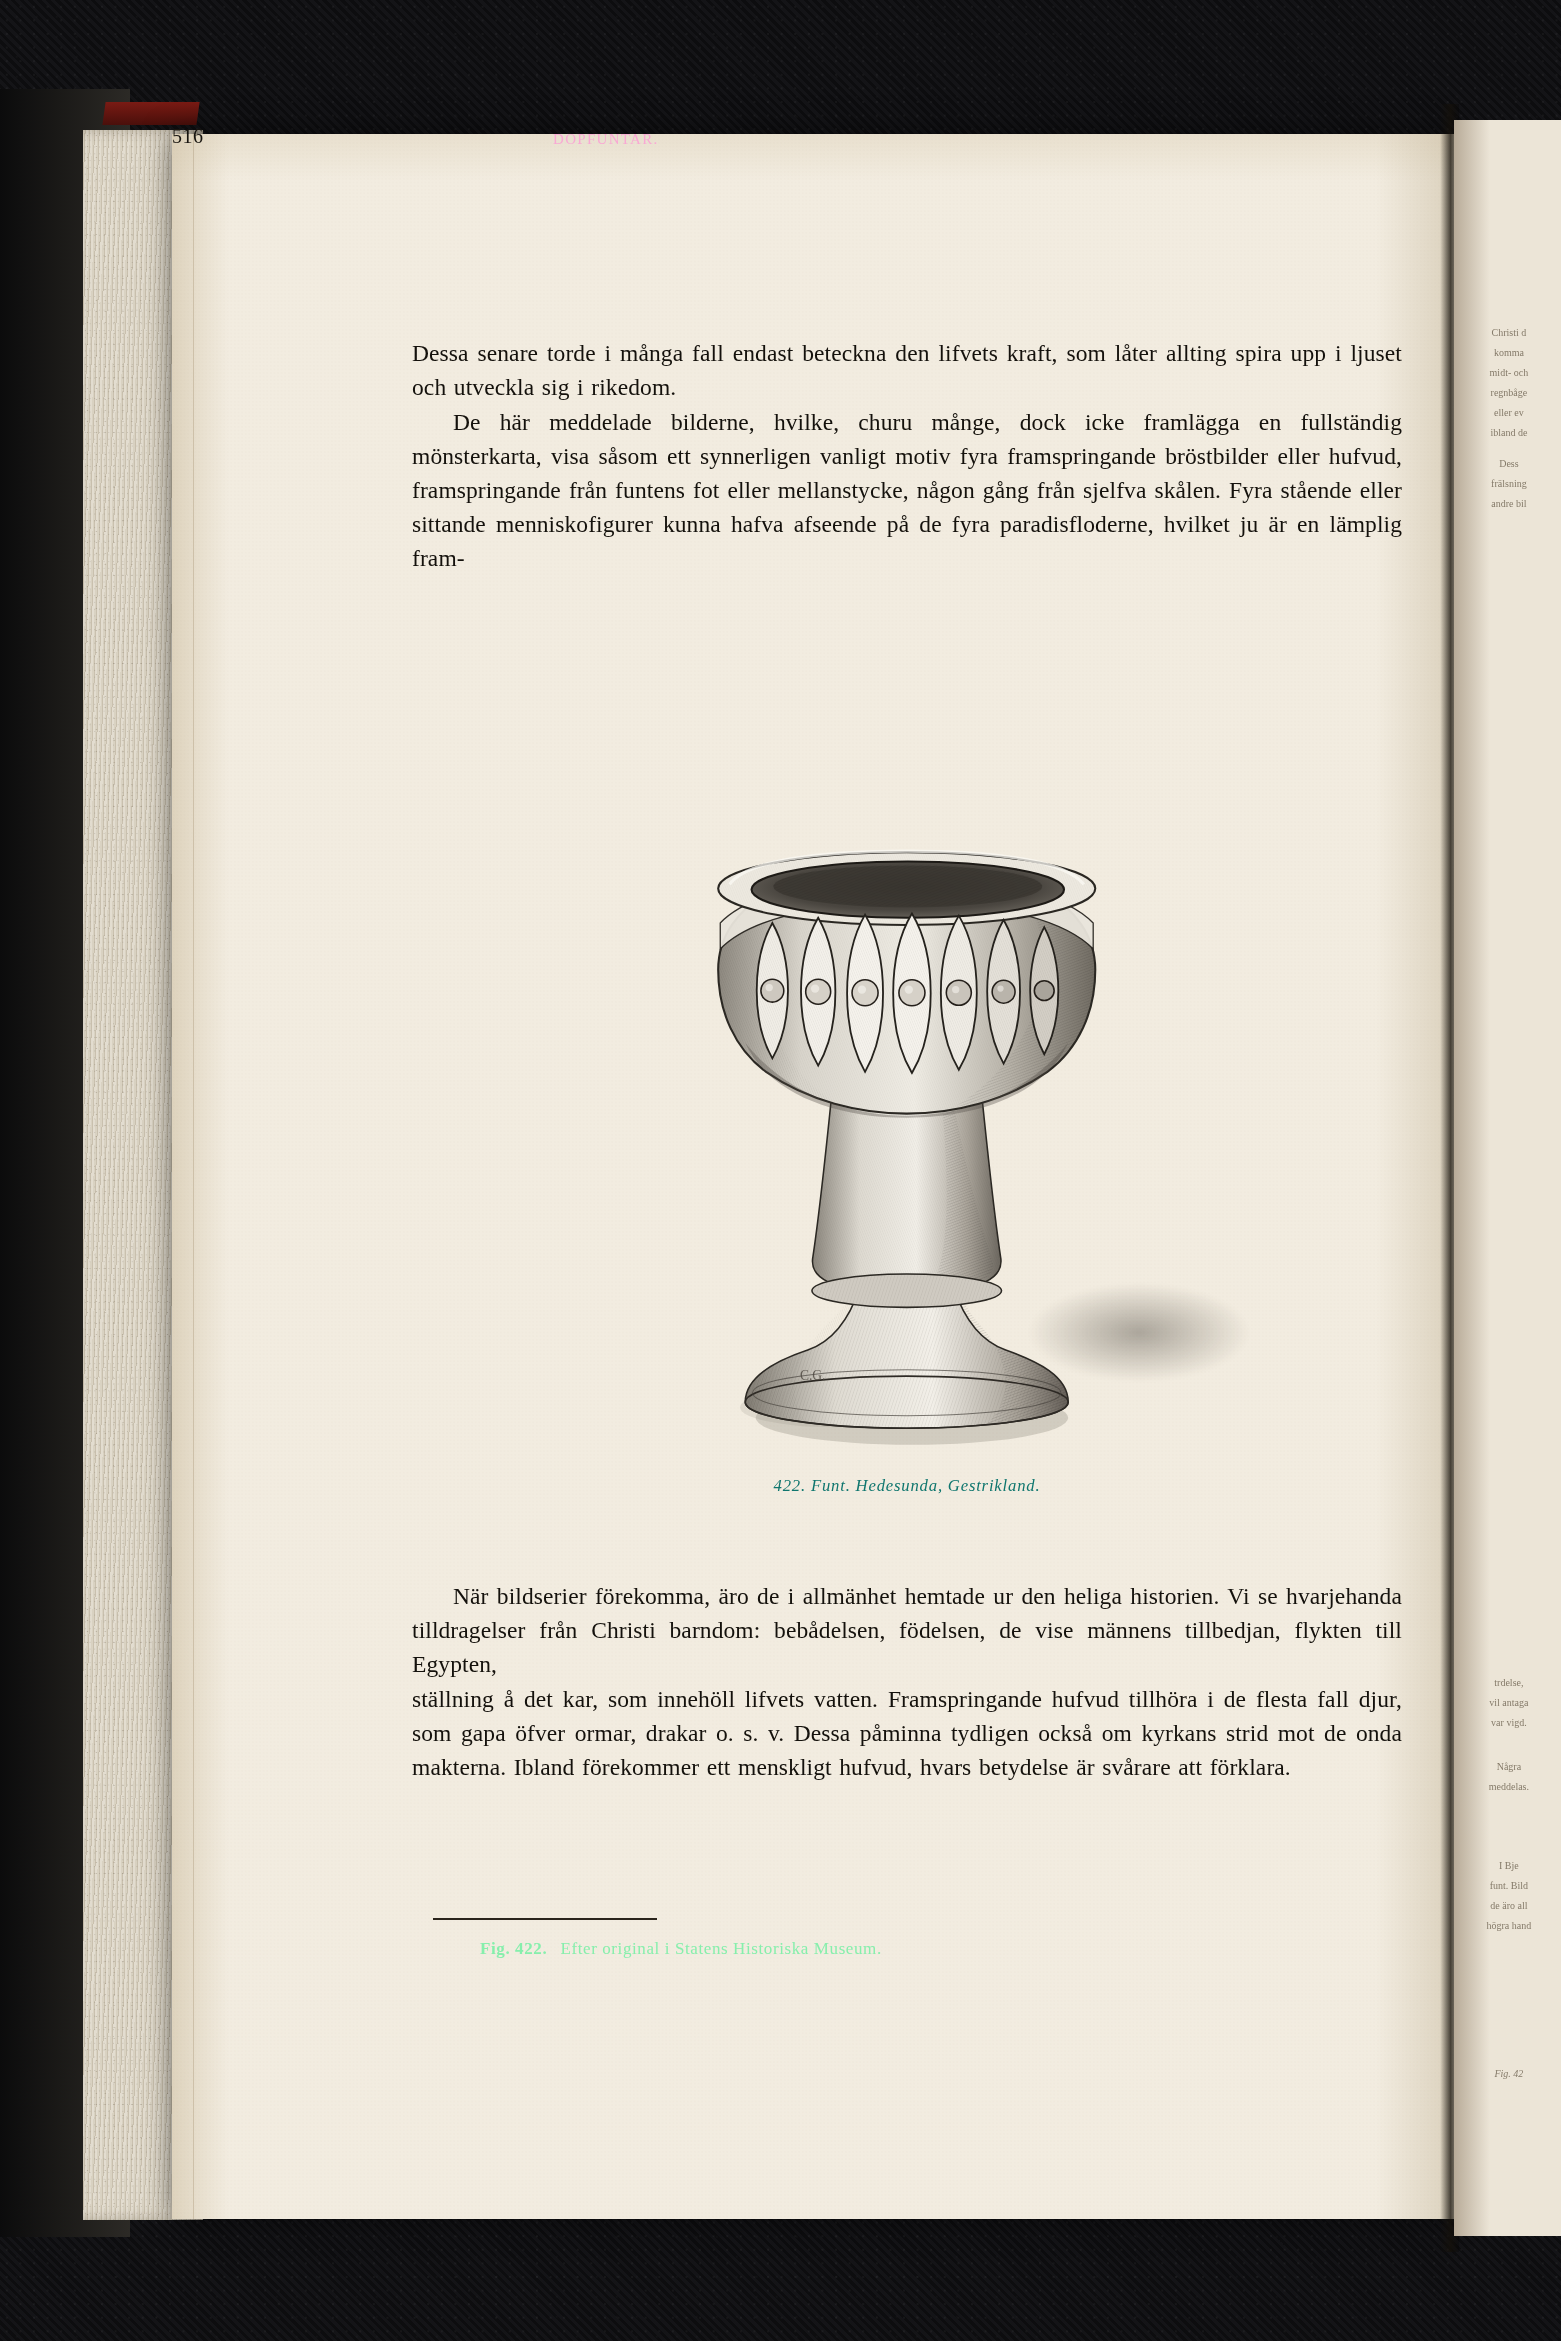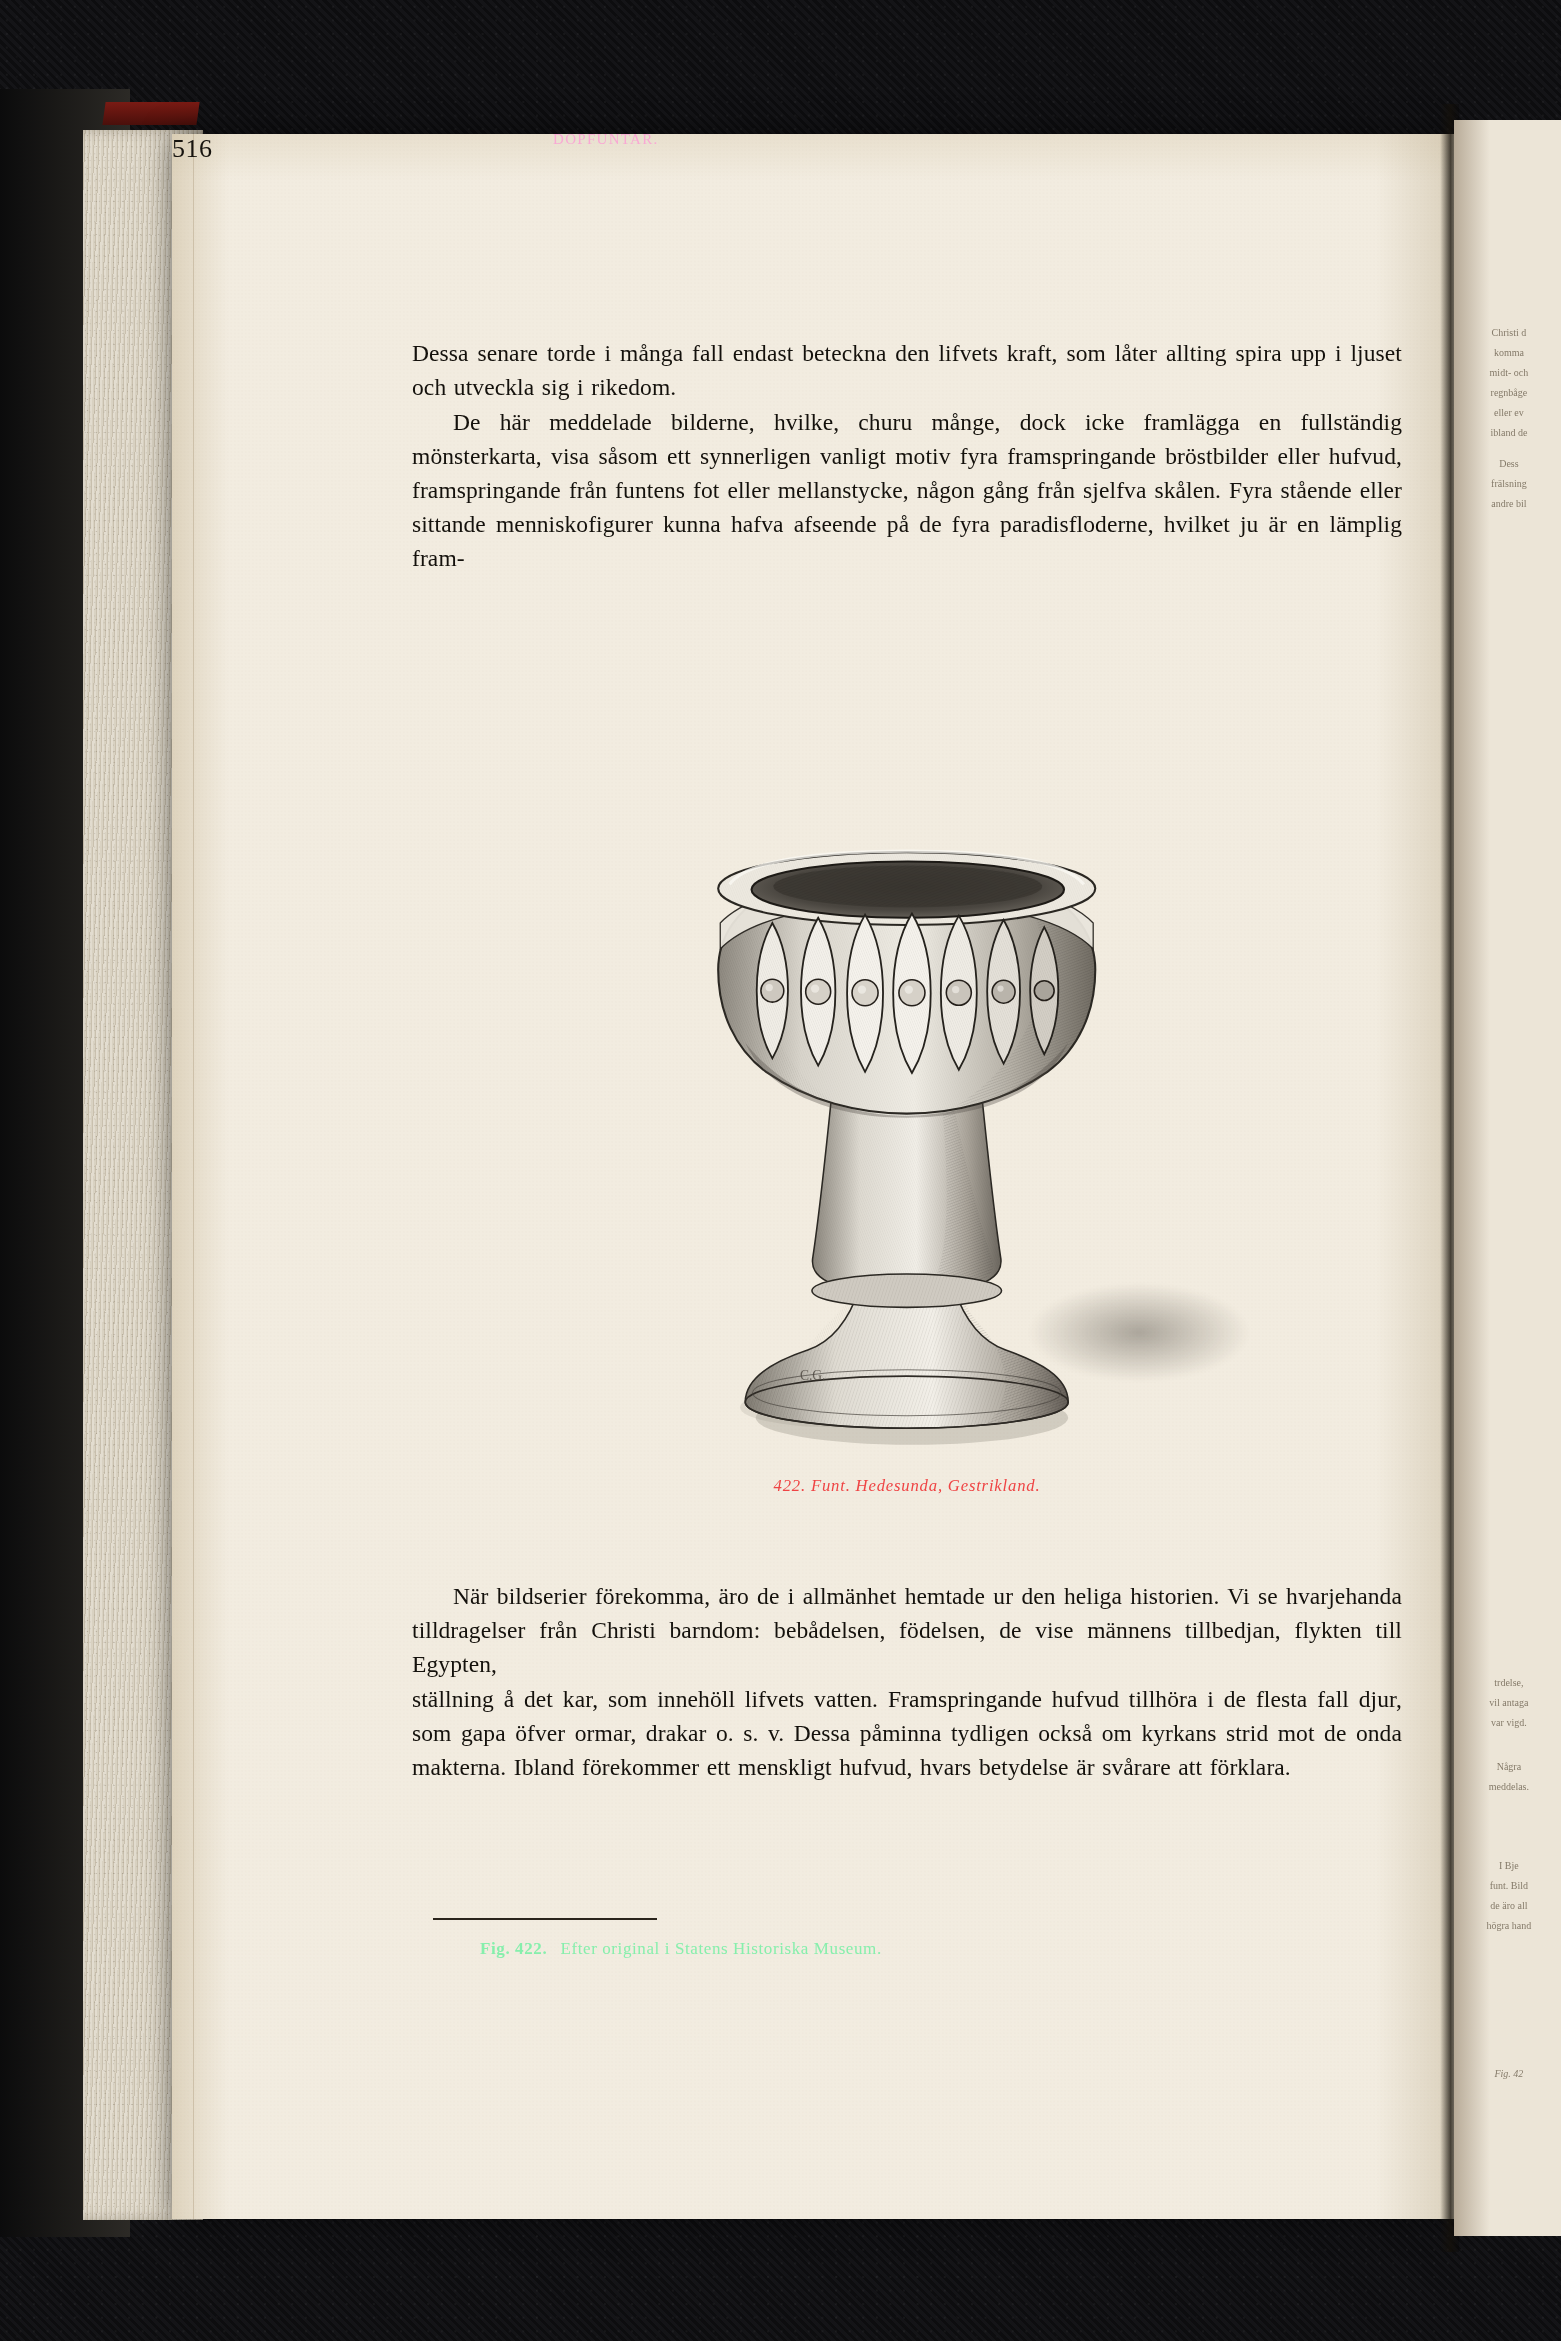--- a/index.html
+++ b/index.html
@@ -151,22 +151,22 @@
     position: absolute;
     left: 1440px;
     top: 104px;
     width: 19px;
     height: 2148px;
     background: linear-gradient(90deg, rgba(0,0,0,0.0) 0%, rgba(20,16,10,0.75) 55%, rgba(0,0,0,0.25) 100%);
   }
   .folio {
     position: absolute;
     left: 172px;
-    top: 134px;
-    font-size: 26px;
+    top: 125px;
+    font-size: 20px;
     color: #17140f;
     letter-spacing: 0.5px;
   }
   .running-head {
     position: absolute;
     left: 553px;
     top: 131px;
     font-size: 15px;
     letter-spacing: 1.3px;
     color: #f9a8d4;
@@ -208,21 +208,21 @@
   }
   .fig-caption {
     position: absolute;
     left: 0;
     top: 798px;
     width: 990px;
     text-align: center;
     font-style: italic;
     font-size: 16.7px;
     letter-spacing: 0.8px;
-    color: #ef4444;
+    color: #0f766e;
   }
 
   .body-bottom {
     position: absolute;
     left: 412px;
     top: 1579px;
     width: 990px;
   }
 
   .footnote-rule {

